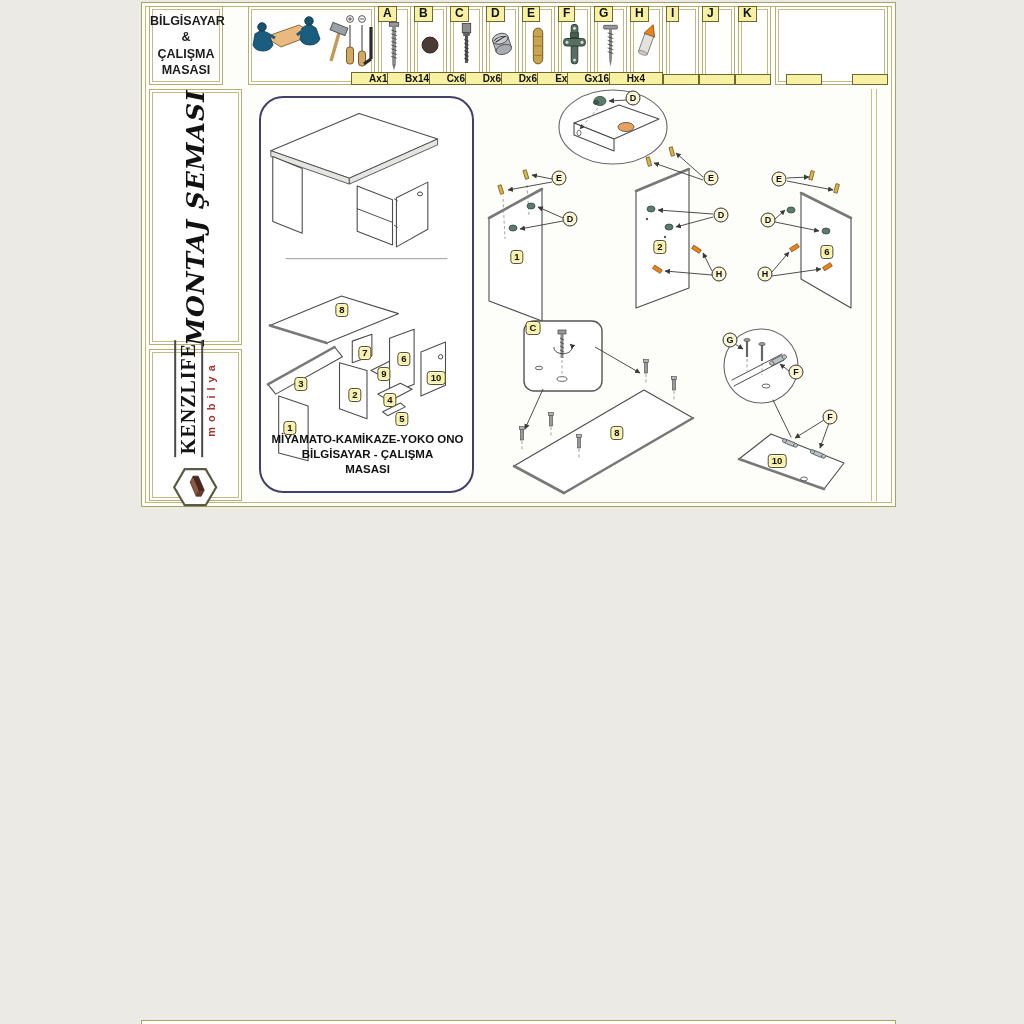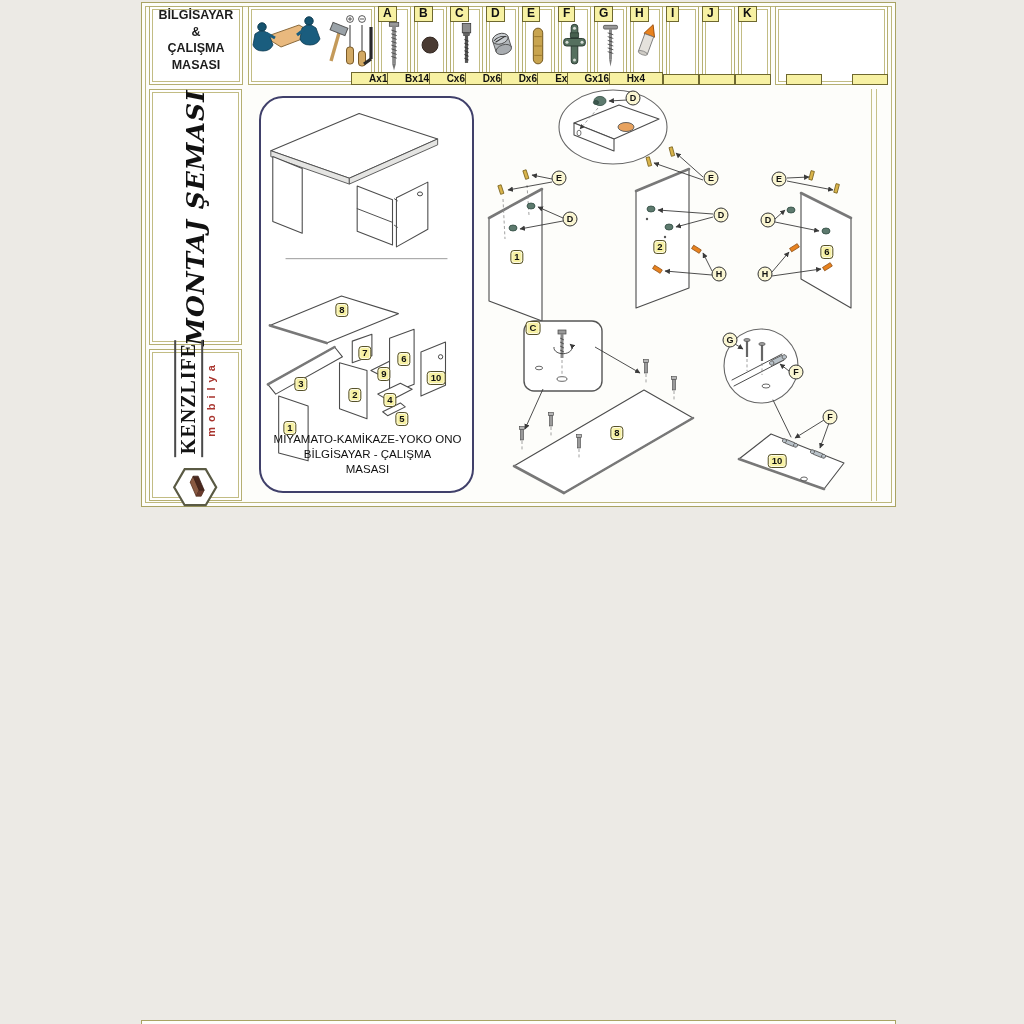--- a/index.html
+++ b/index.html
@@ -22,41 +22,41 @@
   .picon { position:absolute; left:0; top:8px; width:100%; height:62px; }
   
   .nb { position:absolute; transform:translate(-50%,-50%); background:#f7f1a3;
         border:1px solid #55502a; border-radius:3.5px; padding:0 3px; font-weight:bold;
         font-size:9.5px; line-height:12px; color:#111; z-index:6;
         box-shadow: inset 0 0 0 1px #fdfbe4; }
   .cb { position:absolute; transform:translate(-50%,-50%); width:15px; height:15px;
         border-radius:50%; background:#faf6d2; border:1.4px solid #333; font-weight:bold;
         font-size:9px; line-height:13px; text-align:center; color:#111; z-index:6; }
   
-  .title-box { left:7px; top:3px; width:94px; height:79px; display:flex; flex-direction:column;
-               text-align:center; font-weight:bold; font-size:12.5px;
+  .title-box { left:7px; top:3px; width:74px; height:79px; display:flex; flex-direction:column;
+               justify-content:center; text-align:center; font-weight:bold; font-size:12.5px;
                line-height:1.32; color:#1c1c1c; }
   .tools-box { left:106px; top:3px; width:127px; height:79px; }
   .montaj-box { left:7px; top:86px; width:93px; height:256px; display:flex;
                 align-items:center; justify-content:center; overflow:visible; }
   .montaj-box span { transform:rotate(-90deg); white-space:nowrap; font-family:"DejaVu Serif",serif;
                      font-style:italic; font-weight:bold; font-size:25px; letter-spacing:1px; color:#111; }
   .logo-box { left:7px; top:346px; width:93px; height:152px; display:flex;
               align-items:center; justify-content:center; }
   .logo-inner { transform:rotate(-90deg); display:flex; align-items:center; gap:7px; }
   .wordmark { text-align:center; }
   .wordmark .kz { display:block; font-family:"Liberation Serif",serif; font-weight:bold;
                   font-size:20px; letter-spacing:1px; color:#141414; border-top:2px solid #4a4a4a;
                   border-bottom:2px solid #4a4a4a; padding:1px 3px; }
   .wordmark .mb { display:block; margin-top:2px; color:#a8342e; font-weight:bold; font-size:11px;
                   letter-spacing:5px; }
   .center-box { position:absolute; left:117px; top:93px; width:215px; height:397px;
                 border:2px solid #40406a; border-radius:24px; background:#fff; }
   .prodname { position:absolute; left:4px; bottom:14px; width:205px; text-align:center;
-              font-weight:normal; font-size:11.5px; line-height:1.3; color:#111; }
+              font-weight:bold; font-size:11.5px; line-height:1.3; color:#111; }
   .right-region { position:absolute; left:337px; top:84px; width:392px; height:419px; }
   .note { position:absolute; left:55px; top:62px; width:205px; text-align:center;
           font-family:"DejaVu Serif",serif; font-style:italic; font-size:8.5px; line-height:1.25;
           color:#555; }
   .vline { position:absolute; left:729px; top:86px; width:6px; height:412px;
            border-left:1px solid #c6c08a; border-right:1px solid #c6c08a; }
   
   .pn { fill:#fff; stroke:#4c4c4c; stroke-width:1.1; stroke-linejoin:round; }
   .fc { fill:#e4e4e2; stroke:#4c4c4c; stroke-width:0.9; stroke-linejoin:round; }
   .ln { fill:none; stroke:#4c4c4c; stroke-width:1; stroke-linecap:round; }

